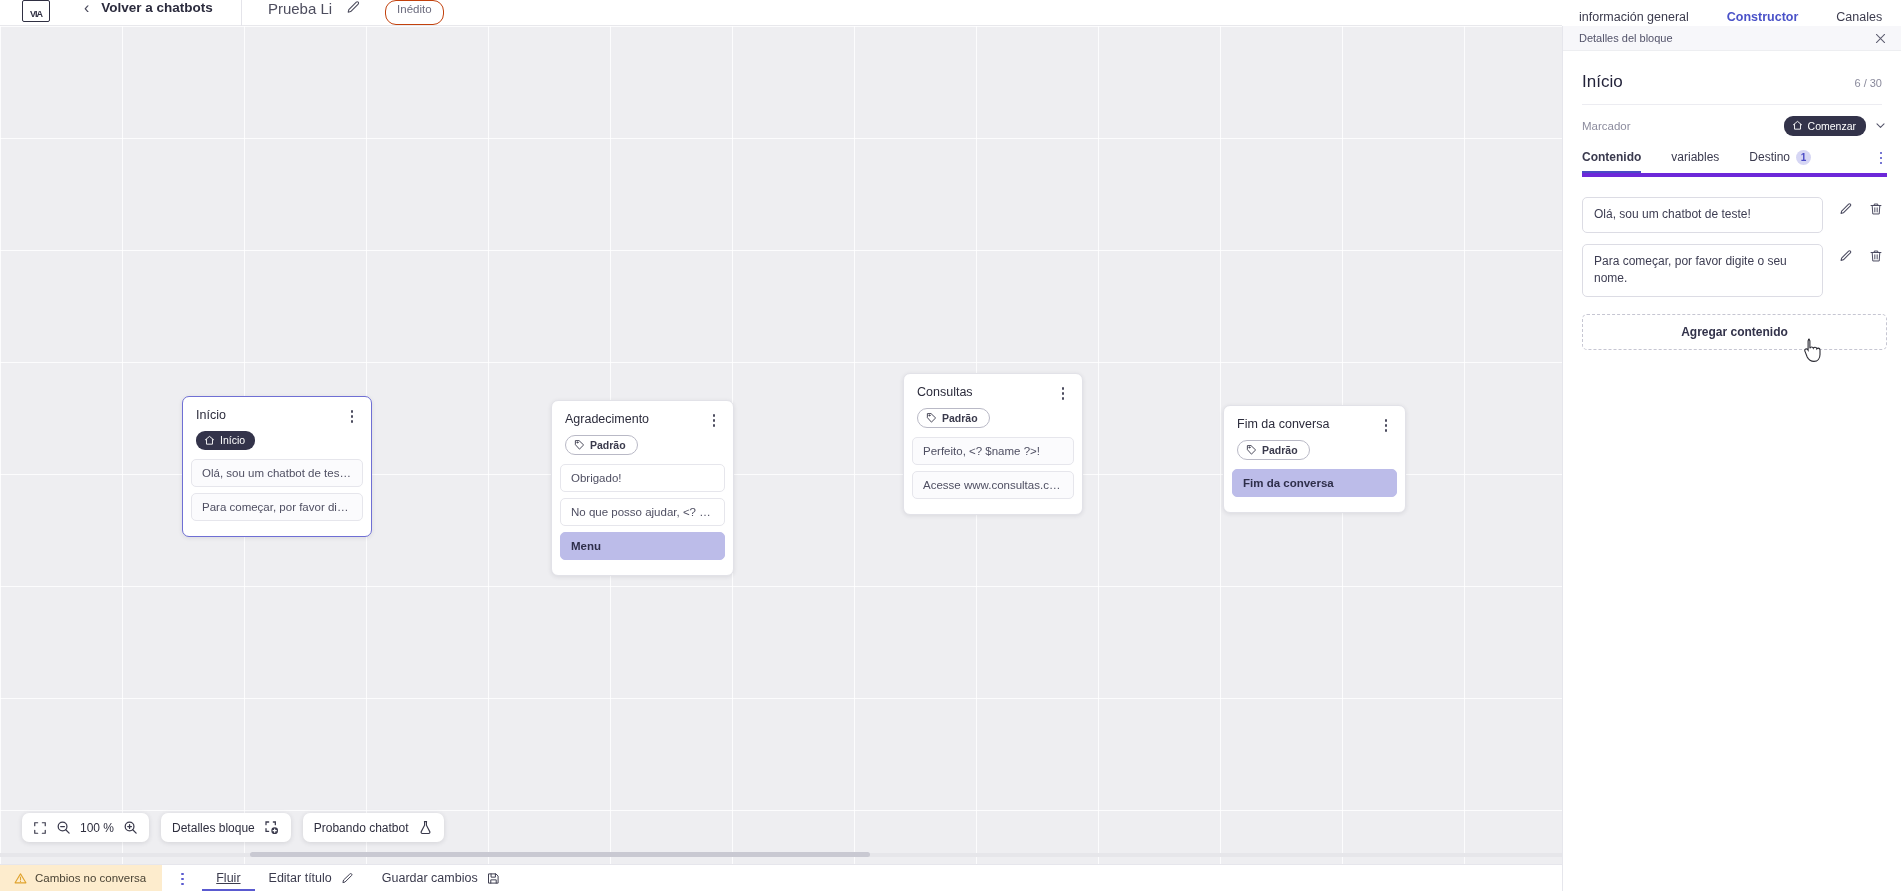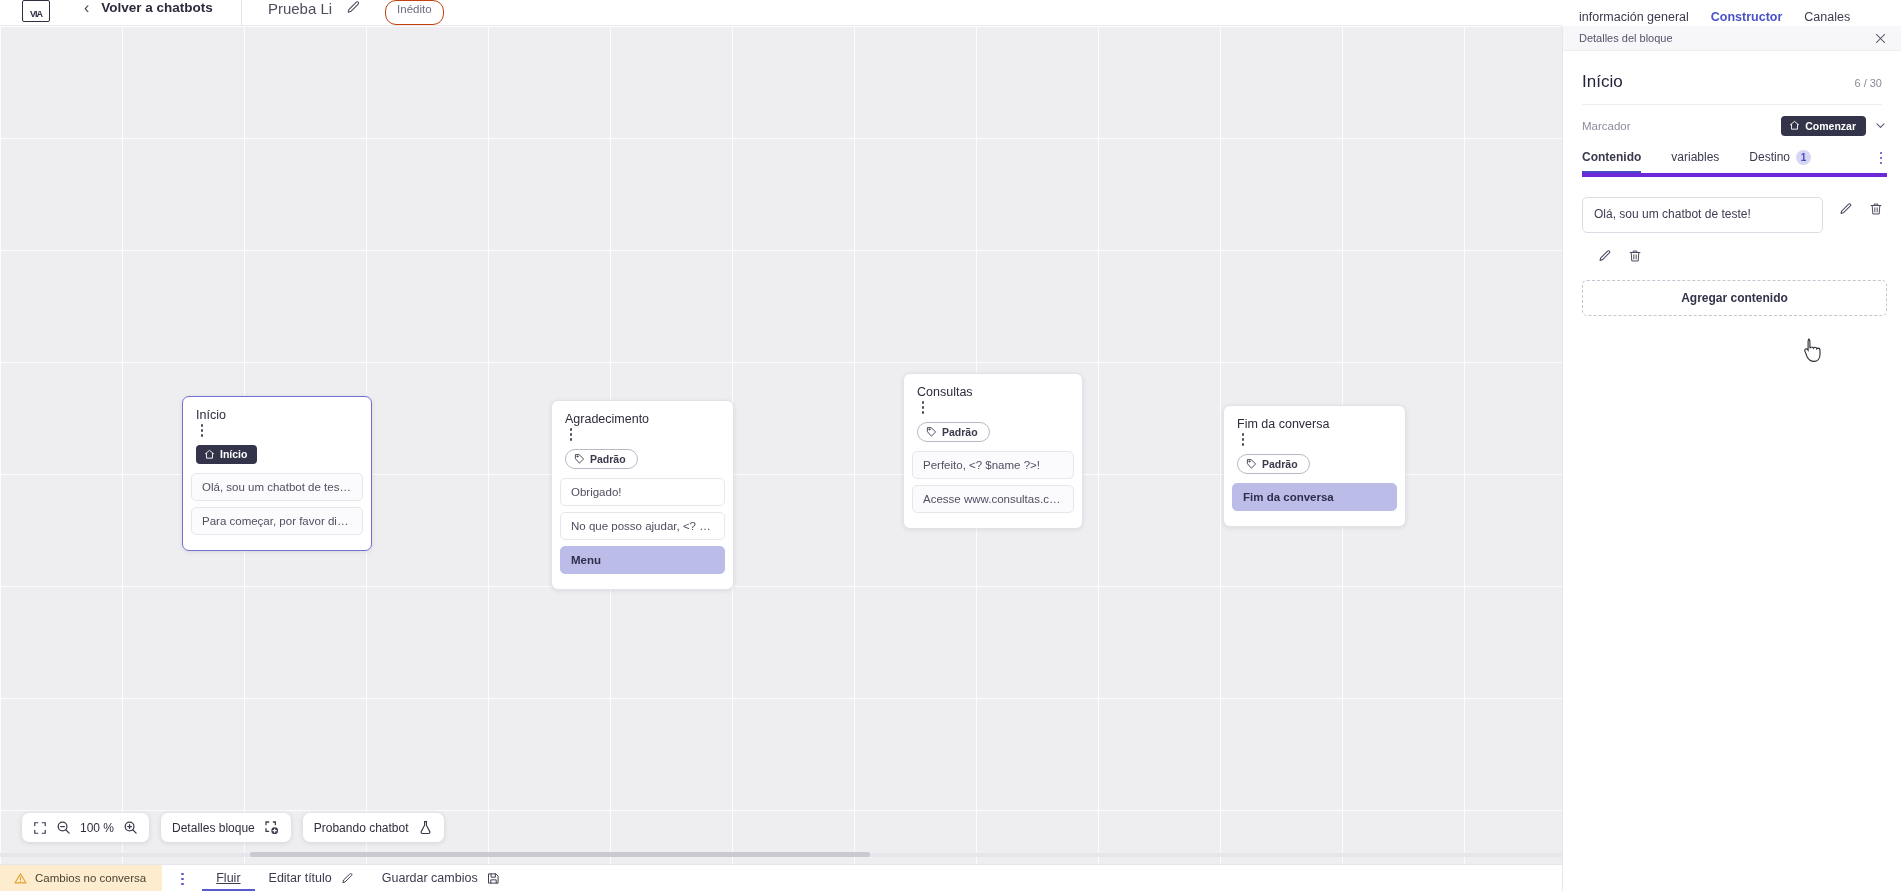--- a/index.html
+++ b/index.html
@@ -36,21 +36,21 @@
   .bot-title { margin-left: 26px; font-size: 15px; color: #4d4d5e; white-space: nowrap; }
   .pencil-top { margin-left: 14px; cursor: pointer; display: flex; }
   .badge-unpub {
     margin-left: 24px; padding: 2px 11px 3px; border: 1px solid #c2410c;
     border-radius: 11px; font-size: 11.5px; color: #6b6b7d; white-space: nowrap;
   }
 
   
   .right-tabs {
     position: absolute; top: 4px; left: 1562px; width: 339px; height: 26px;
-    display: flex; align-items: flex-end; gap: 0; background: #fff;
+    display: flex; align-items: flex-end; gap: 16px; background: #fff;
     border-bottom: 1px solid #e4e4ea;
   }
   .rtab {
     font-size: 12.5px; color: #3c3c4e; padding: 0 11px 5px; cursor: pointer;
     white-space: nowrap; position: relative;
   }
   .rtab:first-child { margin-left: 6px; }
   .rtab.active { color: #4a52c8; font-weight: 700; }
   .rtab.active:after {
     content: ""; position: absolute; left: 4px; right: 4px; bottom: -1px;
@@ -70,30 +70,30 @@
   .edges { position: absolute; inset: 0; pointer-events: none; }
 
   
   .node {
     position: absolute; background: #ffffff; border-radius: 7px;
     border: 1px solid #e2e2e8;
     box-shadow: 0 1px 4px rgba(40,40,60,.10);
     padding: 0 0 9px 0;
   }
   .node.selected { border: 1.6px solid #6f6fd4; }
-  .node-head { padding: 11px 13px 0 13px; display: flex; align-items: flex-start; flex-direction: column; }
+  .node-head { padding: 11px 13px 0 13px; display: flex; align-items: flex-start; }
   .node-title { font-size: 12.5px; color: #2c2c3c; flex: 1; white-space: nowrap; }
   .kebab { width: 12px; display: flex; flex-direction: column; align-items: center;
            gap: 2.5px; cursor: pointer; padding-top: 2px; }
   .kebab i { width: 2.6px; height: 2.6px; border-radius: 50%; background: #4b4b5e; display: block; }
   .node-tagrow { padding: 8px 13px 9px; }
   .tag-start {
     display: inline-flex; align-items: center; gap: 5px;
-    background: #33334a; color: #fff; border-radius: 4px;
-    padding: 3.5px 10px 4px 8px; font-size: 10.5px; font-weight: 700;
+    background: #33334a; color: #fff; border-radius: 9px;
+    padding: 3.5px 10px 4px 8px; font-size: 10.5px; font-weight: 400;
   }
   .tag-default {
     display: inline-flex; align-items: center; gap: 5px;
     background: #fff; color: #3a3a4c; border: 1px solid #b9b9c6;
     border-radius: 11px; padding: 3px 11px 3.5px 8px; font-size: 10.5px; font-weight: 700;
   }
   .msg {
     margin: 0 8px 6px; background: #fbfbfd; border: 1px solid #e6e6ec;
     border-radius: 5px; padding: 7px 10px; font-size: 11.5px; color: #4f4f62;
     white-space: nowrap; overflow: hidden; text-overflow: ellipsis;
@@ -484,20 +484,21 @@
           </span>
           <span class="ic-btn">
             <svg width="14" height="14" viewBox="0 0 24 24" fill="none" stroke="#4b4b60" stroke-width="1.7" stroke-linecap="round" stroke-linejoin="round">
               <path d="M3.5 6h17M9 6V3.5h6V6M5.5 6l1 14.5h11L18.5 6M10 10v7M14 10v7"></path>
             </svg>
           </span>
         </div>
       </div>
 
       <div class="content-row">
+        <div class="content-box" style="width:182px;">Para começar, por favor digite o seu nome.</div>
         <div class="row-actions">
           <span class="ic-btn">
             <svg width="14" height="14" viewBox="0 0 24 24" fill="none" stroke="#4b4b60" stroke-width="1.8" stroke-linecap="round" stroke-linejoin="round">
               <path d="M16.5 3.5a2.1 2.1 0 1 1 3 3L7.5 18.5 3.5 19.5l1-4z"></path>
             </svg>
           </span>
           <span class="ic-btn">
             <svg width="14" height="14" viewBox="0 0 24 24" fill="none" stroke="#4b4b60" stroke-width="1.7" stroke-linecap="round" stroke-linejoin="round">
               <path d="M3.5 6h17M9 6V3.5h6V6M5.5 6l1 14.5h11L18.5 6M10 10v7M14 10v7"></path>
             </svg>

